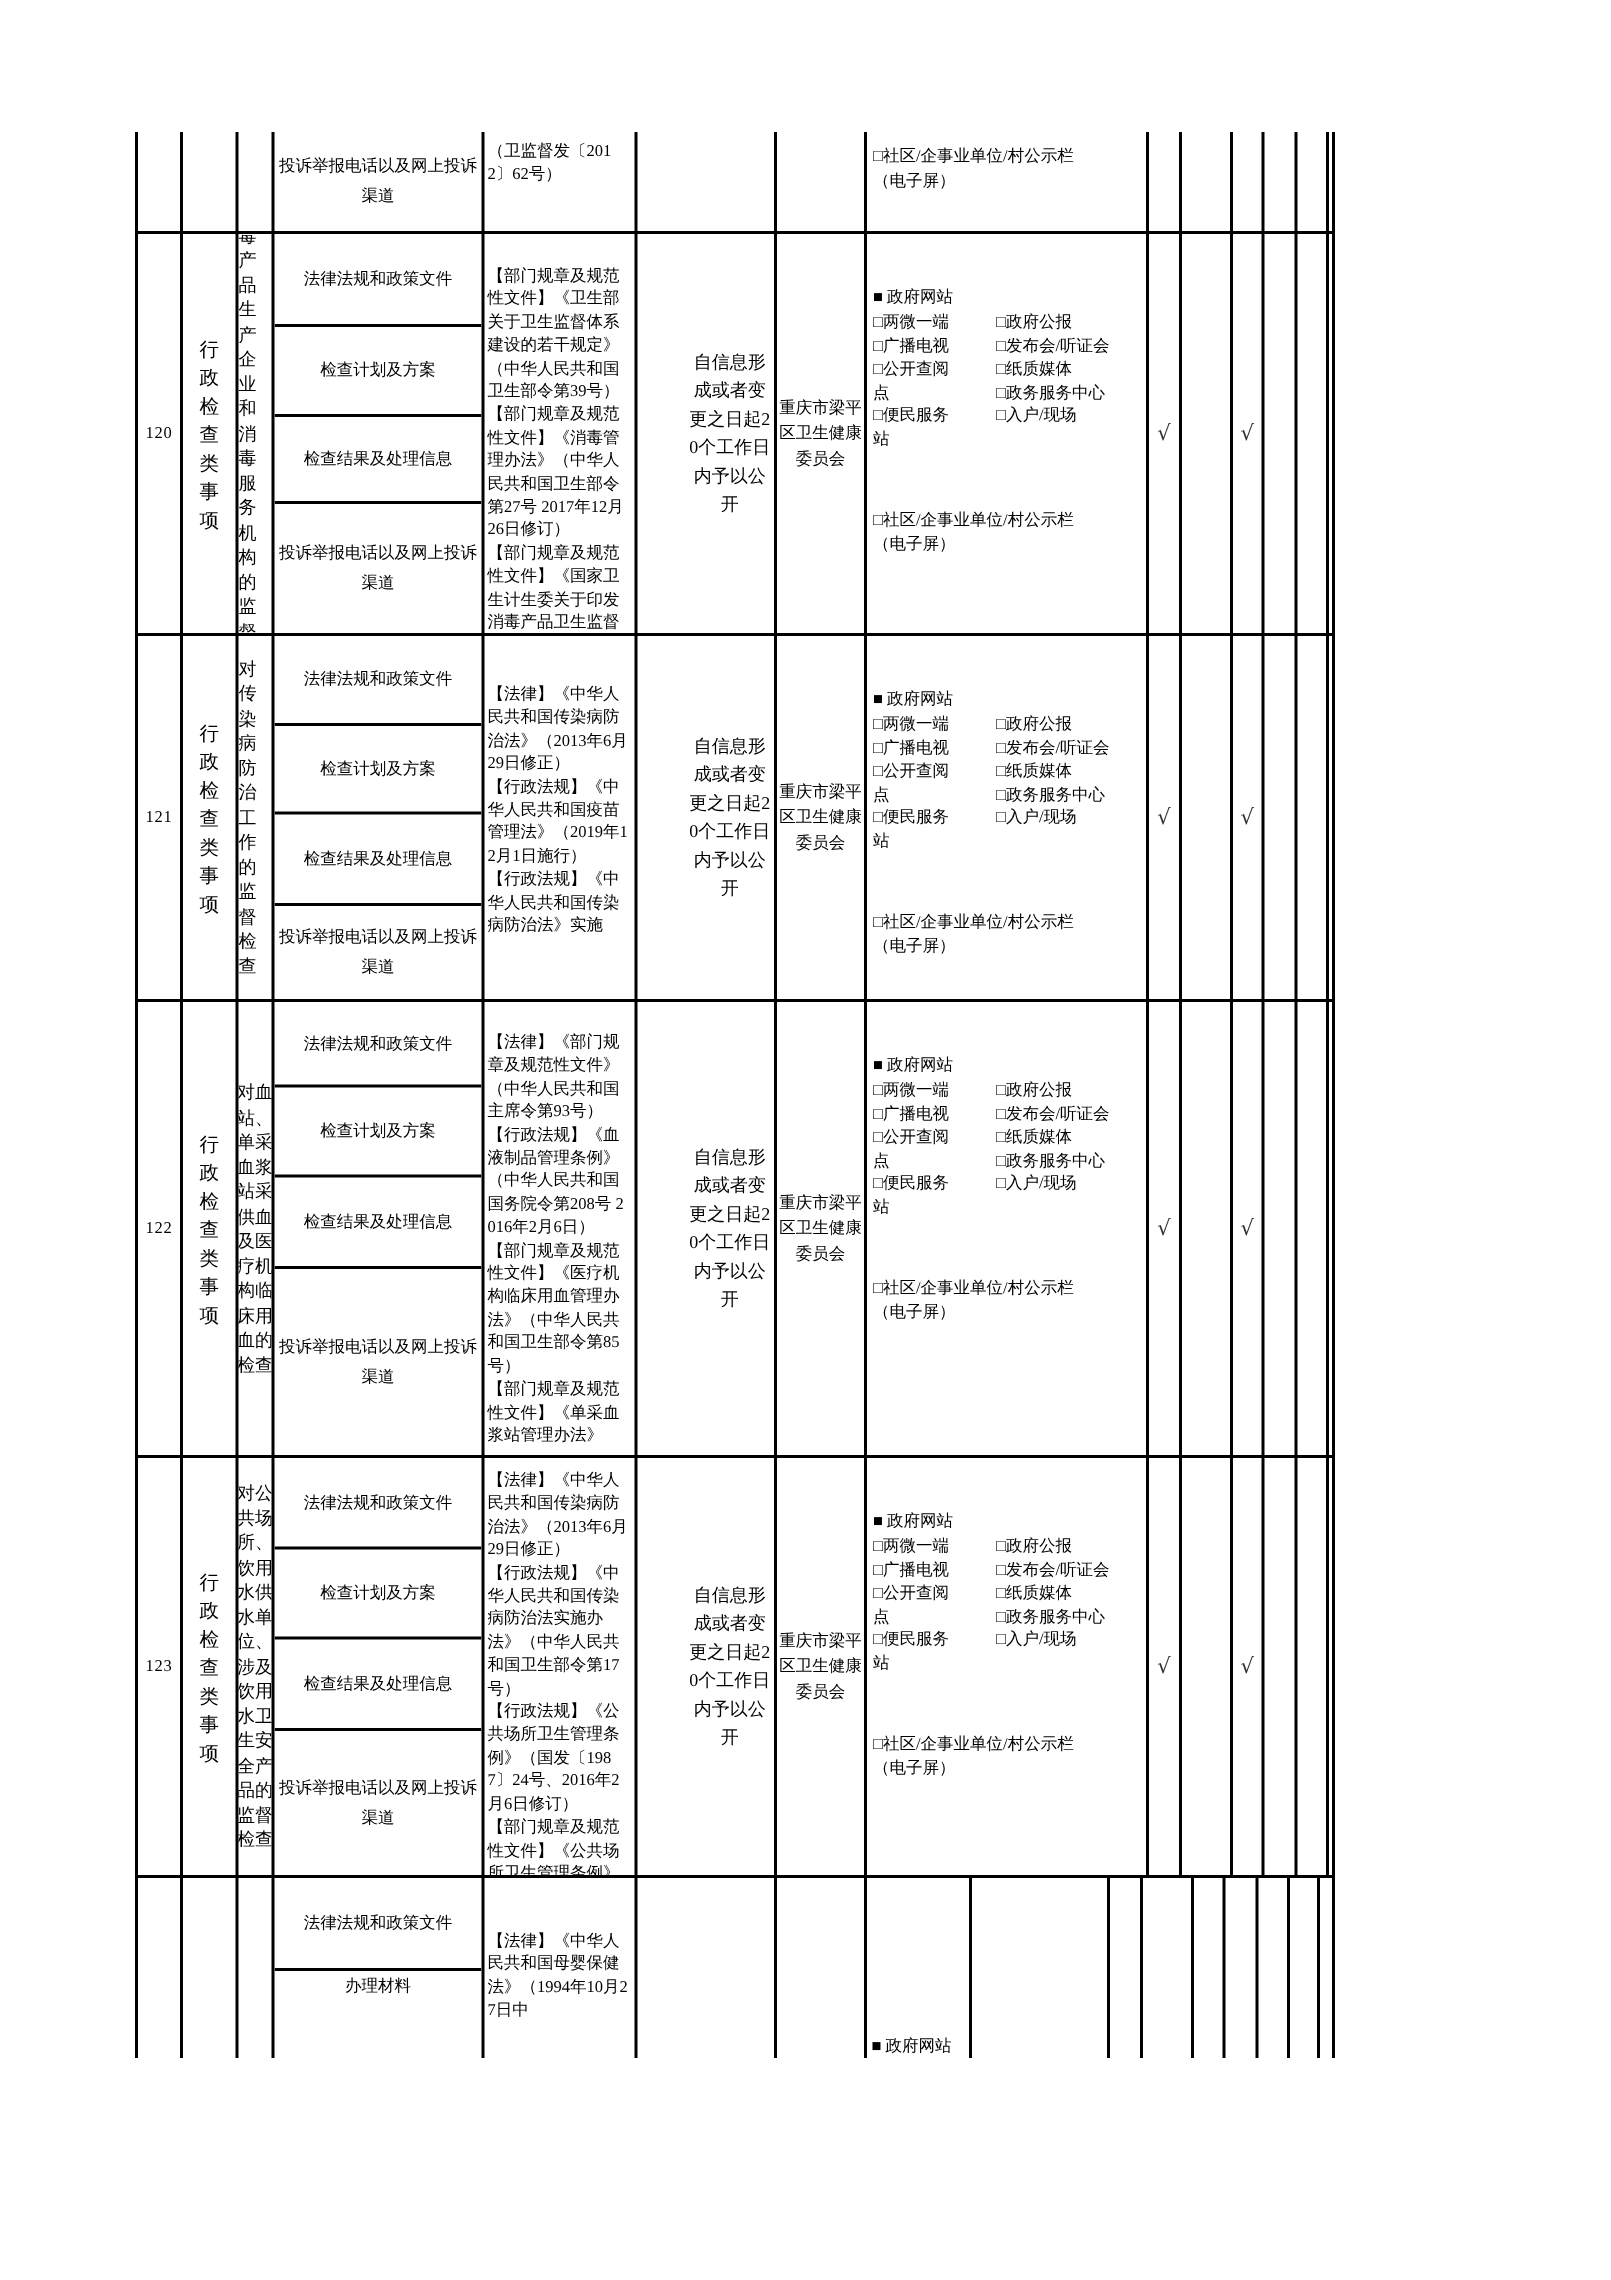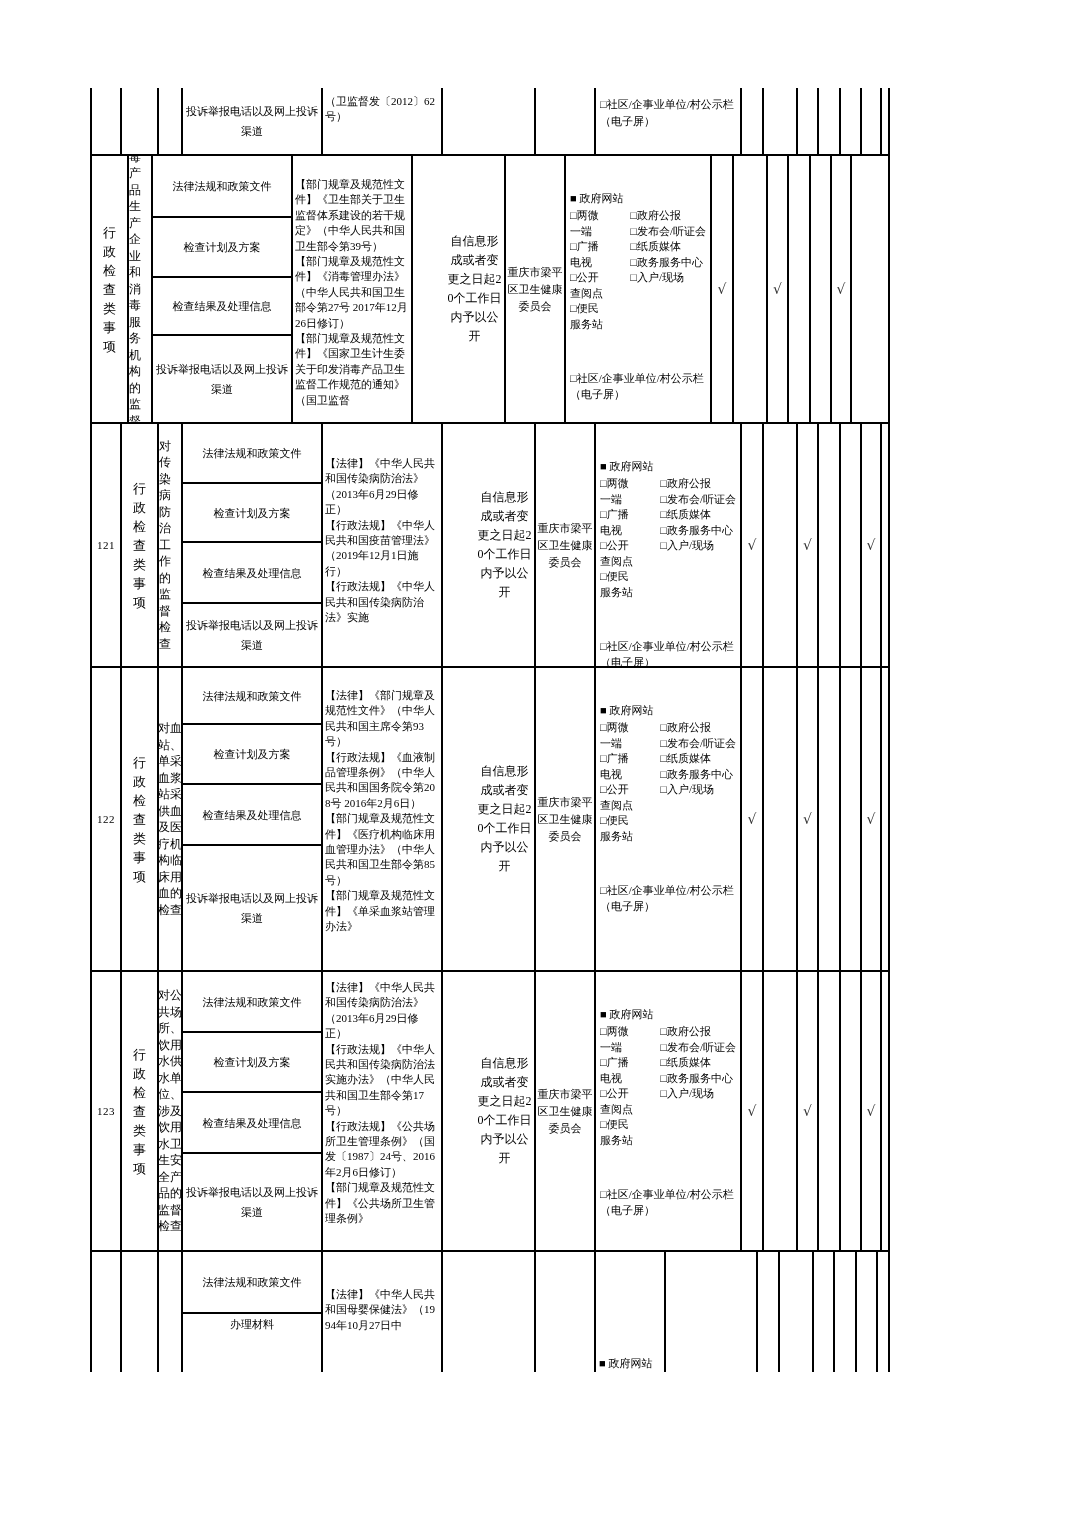--- a/index.html
+++ b/index.html
@@ -19,24 +19,24 @@
   .r1 { height:268px; }
   .r2 { height:244px; }
   .r3 { height:304px; }
   .r4 { height:280px; }
   .r5 { height:120px; border-bottom:none; }
   .c { border-right:2px solid #000; overflow:hidden; flex-shrink:0; }
   .w-num { width:30px; }
   .w-cat { width:37px; }
   .w-item { width:24px; }
   .w-sub { width:140px; display:flex; flex-direction:column; }
-  .w-legal { width:120px; }
+  .w-legal { width:102px; }
   .w-time { width:61px;margin-left:32px; }
   .w-org { width:60px; }
-  .w-ch { width:146px; }
+  .w-ch { width:188px; }
   .w-ch-a { width:70px; }
   .w-ch-b { width:92px; }
   .nc1 { width:22px; } .nc2 { width:34px; } .nc3 { width:21px; }
   .nc4 { width:22px; } .nc5 { width:21px; } .nc6 { width:20px; }
   .nc7 { width:19px; border-right:none; }
   .cc { display:flex; align-items:center; justify-content:center; text-align:center; }
   .num-text { font-size:11px; letter-spacing:0.5px; }
   .cat-text { width:15px; word-break:break-all; line-height:19px; font-size:13px; text-align:center; }
   .item-text { width:36px; word-break:break-all; line-height:16.5px; font-size:12px; text-align:left; }
   .sc { border-bottom:2px solid #000; display:flex; align-items:center; justify-content:center; overflow:hidden; }
@@ -97,20 +97,23 @@
       <div class="c nc1 chk"></div>
       <div class="c nc2 chk"></div>
       <div class="c nc3 chk"></div>
       <div class="c nc4 chk"></div>
       <div class="c nc5 chk"></div>
       <div class="c nc6 chk"></div>
       <div class="c nc7 chk"></div>
     </div>
 
     <div class="row r1">
+      <div class="c w-num cc">
+        <span class="num-text">120</span>
+      </div>
       <div class="c w-cat cc">
         <div class="cat-text">行政检查类事项</div>
       </div>
       <div class="c w-item cc">
         <div class="item-text">对消毒产品生产企业和消毒服务机构的监督检查</div>
       </div>
       <div class="c w-sub">
         <div class="sc s1">
             <div class="sub-label">法律法规和政策文件</div>
           </div>

